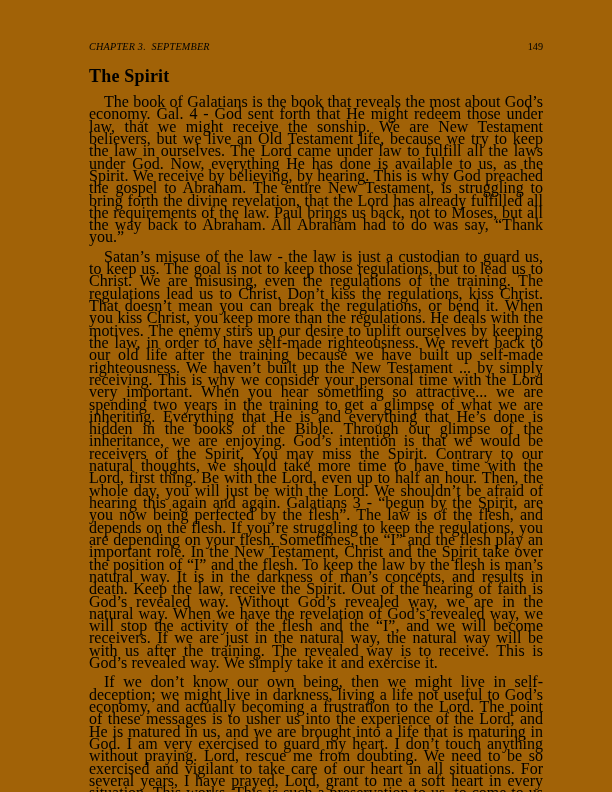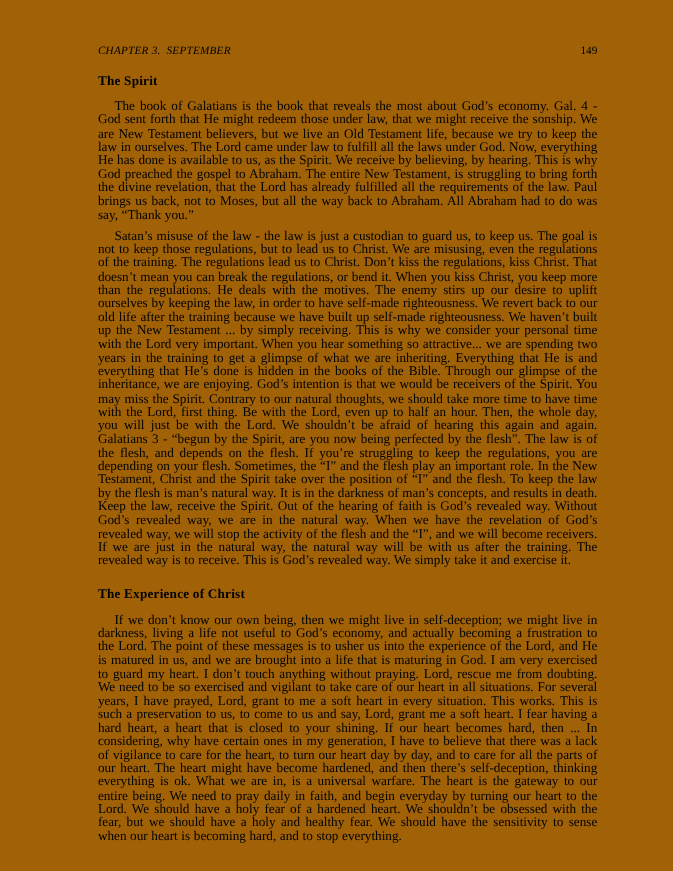--- a/index.html
+++ b/index.html
@@ -28,36 +28,36 @@
   }
   .running-head-left {
     font-style: italic;
     letter-spacing: 0.2px;
     white-space: pre;
   }
   .page-number {
     font-style: normal;
   }
   .section-title {
-    font-size: 12px;
+    font-size: 18px;
     font-weight: bold;
     letter-spacing: 0.2px;
     margin: 0;
     padding: 0;
   }
   .section-title.first {
     margin-top: 13px;
     margin-bottom: 9px;
   }
   .section-title.second {
     margin-top: 17px;
     margin-bottom: 9px;
   }
   .body-paragraph {
-    font-size: 12px;
+    font-size: 16px;
     line-height: 12.32px;
     text-align: justify;
     text-indent: 15px;
     margin: 0;
     padding: 0;
     word-spacing: 0.3px;
   }
   .body-paragraph + .body-paragraph {
     margin-top: 7px;
   }
@@ -71,17 +71,16 @@
     <span class="running-head-left">CHAPTER 3.  SEPTEMBER</span>
     <span class="page-number">149</span>
   </div>
 
   <h2 class="section-title first">The Spirit</h2>
 
   <p class="body-paragraph">The book of Galatians is the book that reveals the most about God’s economy. Gal. 4 - God sent forth that He might redeem those under law, that we might receive the sonship. We are New Testament believers, but we live an Old Testament life, because we try to keep the law in ourselves. The Lord came under law to fulfill all the laws under God. Now, everything He has done is available to us, as the Spirit. We receive by believing, by hearing. This is why God preached the gospel to Abraham. The entire New Testament, is struggling to bring forth the divine revelation, that the Lord has already fulfilled all the requirements of the law. Paul brings us back, not to Moses, but all the way back to Abraham. All Abraham had to do was say, “Thank you.”</p>
 
   <p class="body-paragraph">Satan’s misuse of the law - the law is just a custodian to guard us, to keep us. The goal is not to keep those regulations, but to lead us to Christ. We are misusing, even the regulations of the training. The regulations lead us to Christ. Don’t kiss the regulations, kiss Christ. That doesn’t mean you can break the regulations, or bend it. When you kiss Christ, you keep more than the regulations. He deals with the motives. The enemy stirs up our desire to uplift ourselves by keeping the law, in order to have self-made righteousness. We revert back to our old life after the training because we have built up self-made righteousness. We haven’t built up the New Testament ... by simply receiving. This is why we consider your personal time with the Lord very important. When you hear something so attractive... we are spending two years in the training to get a glimpse of what we are inheriting. Everything that He is and everything that He’s done is hidden in the books of the Bible. Through our glimpse of the inheritance, we are enjoying. God’s intention is that we would be receivers of the Spirit. You may miss the Spirit. Contrary to our natural thoughts, we should take more time to have time with the Lord, first thing. Be with the Lord, even up to half an hour. Then, the whole day, you will just be with the Lord. We shouldn’t be afraid of hearing this again and again. Galatians 3 - “begun by the Spirit, are you now being perfected by the flesh”. The law is of the flesh, and depends on the flesh. If you’re struggling to keep the regulations, you are depending on your flesh. Sometimes, the “I” and the flesh play an important role. In the New Testament, Christ and the Spirit take over the position of “I” and the flesh. To keep the law by the flesh is man’s natural way. It is in the darkness of man’s concepts, and results in death. Keep the law, receive the Spirit. Out of the hearing of faith is God’s revealed way. Without God’s revealed way, we are in the natural way. When we have the revelation of God’s revealed way, we will stop the activity of the flesh and the “I”, and we will become receivers. If we are just in the natural way, the natural way will be with us after the training. The revealed way is to receive. This is God’s revealed way. We simply take it and exercise it.</p>
 
-  <h2 class="section-title second">The Experience of Christ</h2>
 
   <p class="body-paragraph">If we don’t know our own being, then we might live in self-deception; we might live in darkness, living a life not useful to God’s economy, and actually becoming a frustration to the Lord. The point of these messages is to usher us into the experience of the Lord, and He is matured in us, and we are brought into a life that is maturing in God. I am very exercised to guard my heart. I don’t touch anything without praying. Lord, rescue me from doubting. We need to be so exercised and vigilant to take care of our heart in all situations. For several years, I have prayed, Lord, grant to me a soft heart in every situation. This works. This is such a preservation to us, to come to us and say, Lord, grant me a soft heart. I fear having a hard heart, a heart that is closed to your shining. If our heart becomes hard, then ... In considering, why have certain ones in my generation, I have to believe that there was a lack of vigilance to care for the heart, to turn our heart day by day, and to care for all the parts of our heart. The heart might have become hardened, and then there’s self-deception, thinking everything is ok. What we are in, is a universal warfare. The heart is the gateway to our entire being. We need to pray daily in faith, and begin everyday by turning our heart to the Lord. We should have a holy fear of a hardened heart. We shouldn’t be obsessed with the fear, but we should have a holy and healthy fear. We should have the sensitivity to sense when our heart is becoming hard, and to stop everything.</p>
 
 </div>
 
 </body></html>

